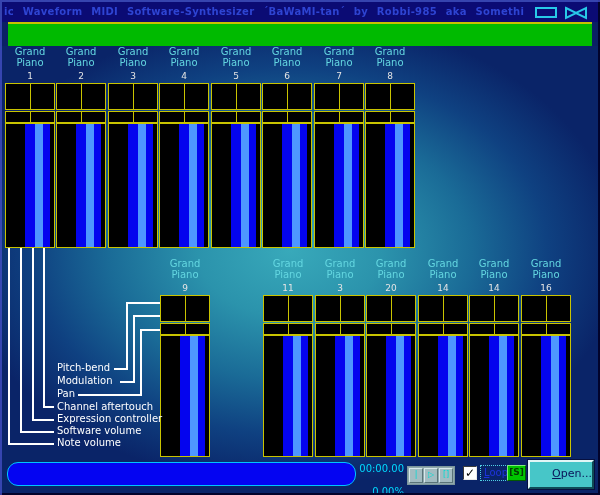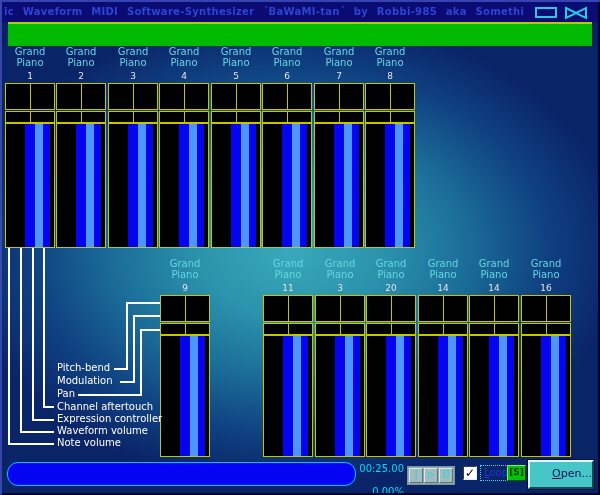--- a/index.html
+++ b/index.html
@@ -85,21 +85,21 @@
   </div>
 
   <div class="ybar"></div>
   <div class="greenbar"></div>
 
   <div class="main">
 
     <div class="seek"></div>
 
     <div class="timebox">
-      <div>00:25.00</div>
+      <div>00:00.00</div>
       <div class="pct">0.00%</div>
     </div>
 
     <div class="transport">
       <div class="tbtn">|&lt;&lt;</div>
       <div class="tbtn">▷</div>
       <div class="tbtn">[]</div>
     </div>
 
     <div class="cb">
@@ -389,21 +389,21 @@
       <div class="legend-label" style="left: 57px; top: 342px; text-align: right;">Pan</div>
       <i class="lseg" style="left: 78px; top: 348px; width: 62px; height: 2px;"></i>
       <i class="lseg" style="left: 140px; top: 283px; width: 2px; height: 67px;"></i>
       <i class="lseg" style="left: 142px; top: 283px; width: 18px; height: 2px;"></i>
       <div class="legend-label" style="left: 57px; top: 355px;">Channel aftertouch</div>
       <i class="lseg" style="left: 43px; top: 360px; width: 11px; height: 2px;"></i>
       <i class="lseg" style="left: 43px; top: 202px; width: 2px; height: 160px;"></i>
       <div class="legend-label" style="left: 57px; top: 367px;">Expression controller</div>
       <i class="lseg" style="left: 32px; top: 373px; width: 22px; height: 2px;"></i>
       <i class="lseg" style="left: 32px; top: 202px; width: 2px; height: 173px;"></i>
-      <div class="legend-label" style="left: 57px; top: 379px;">Waveform volume</div>
+      <div class="legend-label" style="left: 57px; top: 379px;">Software volume</div>
       <i class="lseg" style="left: 20px; top: 385px; width: 34px; height: 2px;"></i>
       <i class="lseg" style="left: 20px; top: 202px; width: 2px; height: 185px;"></i>
       <div class="legend-label" style="left: 57px; top: 391px;">Note volume</div>
       <i class="lseg" style="left: 8px; top: 397px; width: 46px; height: 2px;"></i>
       <i class="lseg" style="left: 8px; top: 202px; width: 2px; height: 197px;"></i>
     </div>
 
 </div>
 
 </body></html>

